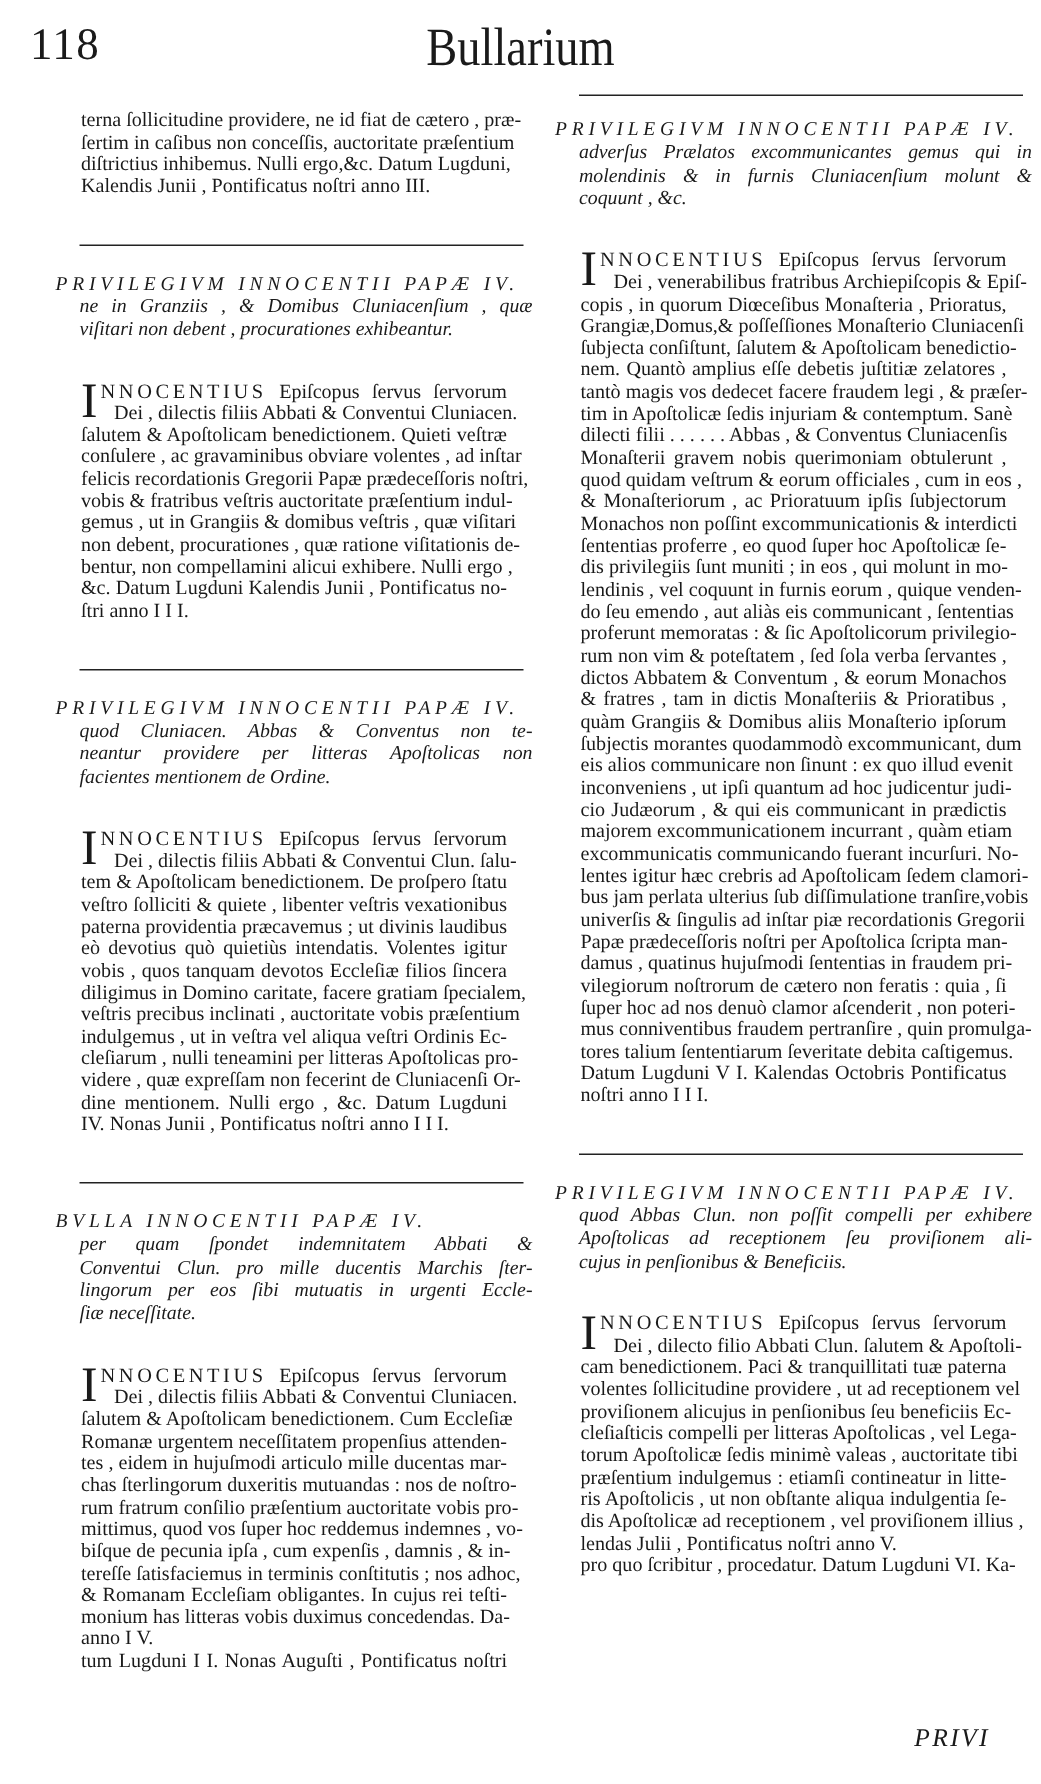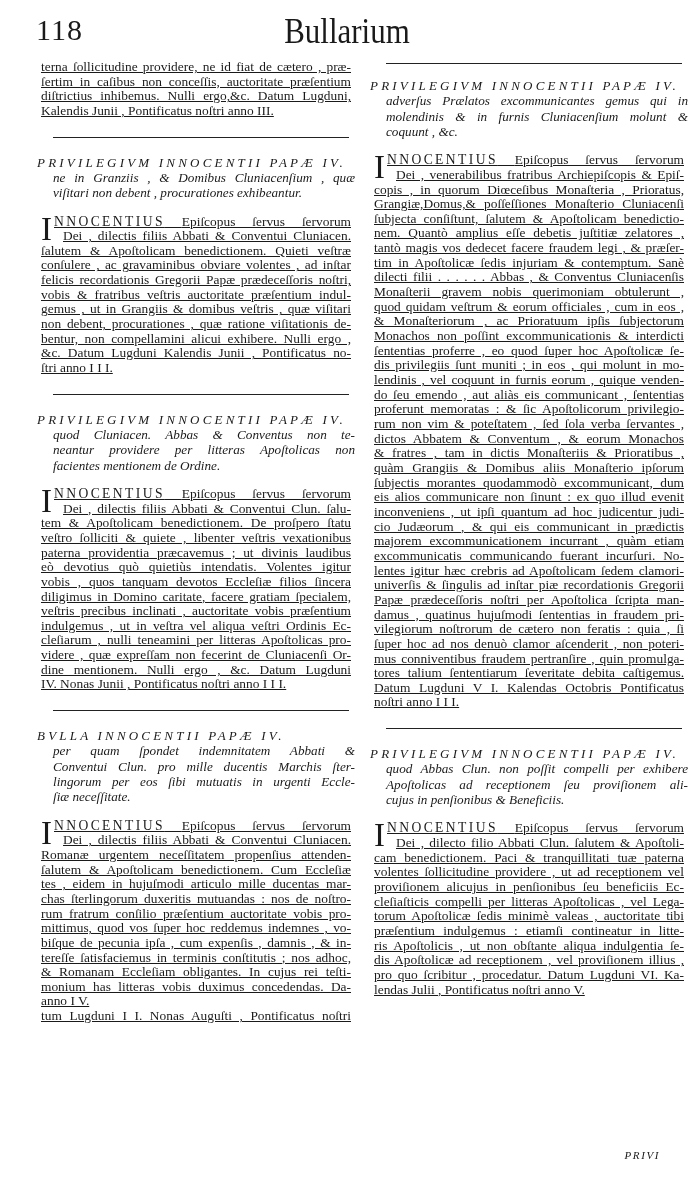--- a/index.html
+++ b/index.html
@@ -2,50 +2,50 @@
 <html><head>
   <meta charset="utf-8">
   <style>
     html, body { margin: 0; padding: 0; background: #ffffff; }
     body {
       width: 694px; height: 1189px; position: relative; overflow: hidden;
       font-family: "Liberation Serif", "DejaVu Serif", serif;
       color: #1a1a1a;
     }
     .page-number {
-      position: absolute; left: 36px; top: 14px;
+      position: absolute; left: 20px; top: 14px;
       font-size: 30px; line-height: 32px; letter-spacing: 1px;
     }
     .running-title {
       position: absolute; left: 0; width: 694px; top: 12px; text-align: center;
       font-size: 36px; line-height: 38px;
       transform: scaleX(0.86); transform-origin: center;
     }
     .col { position: absolute; top: 56px; width: 318px; }
     .col-left { left: 37px; }
     .col-right { left: 370px; }
     .p {
       font-size: 13.4px; line-height: 14.65px; text-align: justify;
-      text-align-last: justify; margin: 4px; text-decoration: underline;
+      text-align-last: justify; margin: 17px;
     }
     .p .line { display: block; text-align: justify; text-align-last: justify; white-space: nowrap; }
     .p .line.last { text-align-last: left; }
     .rule { height: 0; border-top: 1.3px solid #222; margin: 0 6px 0 16px; }
     .heading { margin: 0; font-style: italic; font-size: 13.2px; line-height: 15.3px; }
     .heading .h-first { display: block; letter-spacing: 3.2px; white-space: nowrap; font-size: 13px; }
     .heading .h-line { display: block; padding-left: 16px; text-align: justify; text-align-last: justify; white-space: nowrap; }
     .heading .h-line.last { text-align-last: left; }
     .dropcap-line { position: relative; }
     .dropcap {
       float: left; font-size: 33px; line-height: 27px; margin: 1px 2px 0 0; height: 27px;
     }
     .smallcaps { letter-spacing: 2.4px; font-size: 13.6px; }
     .catchword {
       position: absolute; right: 34px; top: 1149px;
-      font-style: italic; font-size: 11px; letter-spacing: 1.6px;
+      font-style: italic; font-size: 17px; letter-spacing: 1.6px;
     }
   </style>
 </head>
 <body>
 
 <div class="page-number">118</div>
 <div class="running-title">Bullarium</div>
 
 <div class="col col-left" id="col-left">
   <div class="p" id="left-continuation">
@@ -109,22 +109,22 @@
       <span class="h-first">BVLLA INNOCENTII PAPÆ IV.</span>
       <span class="h-line">per quam ſpondet indemnitatem Abbati &amp;</span>
       <span class="h-line">Conventui Clun. pro mille ducentis Marchis ſter-</span>
       <span class="h-line">lingorum per eos ſibi mutuatis in urgenti Eccle-</span>
       <span class="h-line last">ſiæ neceſſitate.</span>
     </div>
     <div style="height: 10px;"></div>
     <div class="p">
       <span class="line dropcap-line"><span class="dropcap">I</span><span class="smallcaps">NNOCENTIUS</span> <span>Epiſcopus ſervus ſervorum</span></span>
       <span class="line" style="padding-left: 22px;">Dei , dilectis filiis Abbati &amp; Conventui Cluniacen.</span>
+      <span class="line">ſalutem &amp; Apoſtolicam benedictionem. Cum Eccleſiæ</span>
       <span class="line">Romanæ urgentem neceſſitatem propenſius attenden-</span>
-      <span class="line">ſalutem &amp; Apoſtolicam benedictionem. Cum Eccleſiæ</span>
       <span class="line">tes , eidem in hujuſmodi articulo mille ducentas mar-</span>
       <span class="line">chas ſterlingorum duxeritis mutuandas : nos de noſtro-</span>
       <span class="line">rum fratrum conſilio præſentium auctoritate vobis pro-</span>
       <span class="line">mittimus, quod vos ſuper hoc reddemus indemnes , vo-</span>
       <span class="line">biſque de pecunia ipſa , cum expenſis , damnis , &amp; in-</span>
       <span class="line">tereſſe ſatisfaciemus in terminis conſtitutis ; nos adhoc,</span>
       <span class="line">&amp; Romanam Eccleſiam obligantes. In cujus rei teſti-</span>
       <span class="line">monium  has litteras vobis duximus concedendas. Da-</span>
       <span class="line last">anno I V.</span>
       <span class="line">tum  Lugduni  I I. Nonas  Auguſti , Pontificatus noſtri</span>
@@ -165,20 +165,21 @@
       <span class="line">dictos  Abbatem &amp; Conventum , &amp; eorum Monachos</span>
       <span class="line">&amp; fratres ,  tam in dictis Monaſteriis  &amp; Prioratibus ,</span>
       <span class="line">quàm Grangiis &amp; Domibus aliis Monaſterio ipſorum</span>
       <span class="line">ſubjectis morantes quodammodò excommunicant, dum</span>
       <span class="line">eis alios communicare non ſinunt : ex quo illud evenit</span>
       <span class="line">inconveniens , ut ipſi quantum ad hoc judicentur  judi-</span>
       <span class="line">cio Judæorum , &amp; qui eis communicant in prædictis</span>
       <span class="line">majorem  excommunicationem incurrant , quàm etiam</span>
       <span class="line">excommunicatis communicando fuerant incurſuri.  No-</span>
       <span class="line">lentes igitur hæc crebris ad Apoſtolicam ſedem clamori-</span>
+      <span class="line">bus jam perlata ulterius ſub diſſimulatione tranſire,vobis</span>
       <span class="line">univerſis &amp; ſingulis ad inſtar piæ recordationis Gregorii</span>
       <span class="line">Papæ prædeceſſoris noſtri per Apoſtolica ſcripta man-</span>
       <span class="line">damus , quatinus hujuſmodi ſententias in fraudem pri-</span>
       <span class="line">vilegiorum noſtrorum de cætero non feratis : quia , ſi</span>
       <span class="line">ſuper hoc ad nos denuò clamor aſcenderit , non poteri-</span>
       <span class="line">mus  conniventibus fraudem pertranſire , quin promulga-</span>
       <span class="line">tores talium ſententiarum ſeveritate  debita caſtigemus.</span>
       <span class="line">Datum Lugduni V I. Kalendas Octobris Pontificatus</span>
       <span class="line last">noſtri anno I I I.</span>
     </div>
@@ -196,18 +197,18 @@
       <span class="line dropcap-line"><span class="dropcap">I</span><span class="smallcaps">NNOCENTIUS</span> <span>Epiſcopus ſervus ſervorum</span></span>
       <span class="line" style="padding-left: 22px;">Dei , dilecto filio Abbati Clun. ſalutem &amp; Apoſtoli-</span>
       <span class="line">cam benedictionem.  Paci &amp; tranquillitati tuæ paterna</span>
       <span class="line">volentes ſollicitudine providere , ut ad receptionem vel</span>
       <span class="line">proviſionem  alicujus  in penſionibus ſeu beneficiis Ec-</span>
       <span class="line">cleſiaſticis compelli per litteras  Apoſtolicas , vel Lega-</span>
       <span class="line">torum Apoſtolicæ ſedis minimè valeas , auctoritate tibi</span>
       <span class="line">præſentium  indulgemus  :  etiamſi  contineatur  in litte-</span>
       <span class="line">ris Apoſtolicis , ut non obſtante aliqua indulgentia ſe-</span>
       <span class="line">dis Apoſtolicæ ad receptionem , vel proviſionem illius ,</span>
+      <span class="line last">lendas  Julii , Pontificatus noſtri anno V.</span>
       <span class="line">pro quo ſcribitur , procedatur. Datum Lugduni VI. Ka-</span>
-      <span class="line last">lendas  Julii , Pontificatus noſtri anno V.</span>
     </div>
   </div>
 
 <div class="catchword">PRIVI</div>
 
 </body></html>

